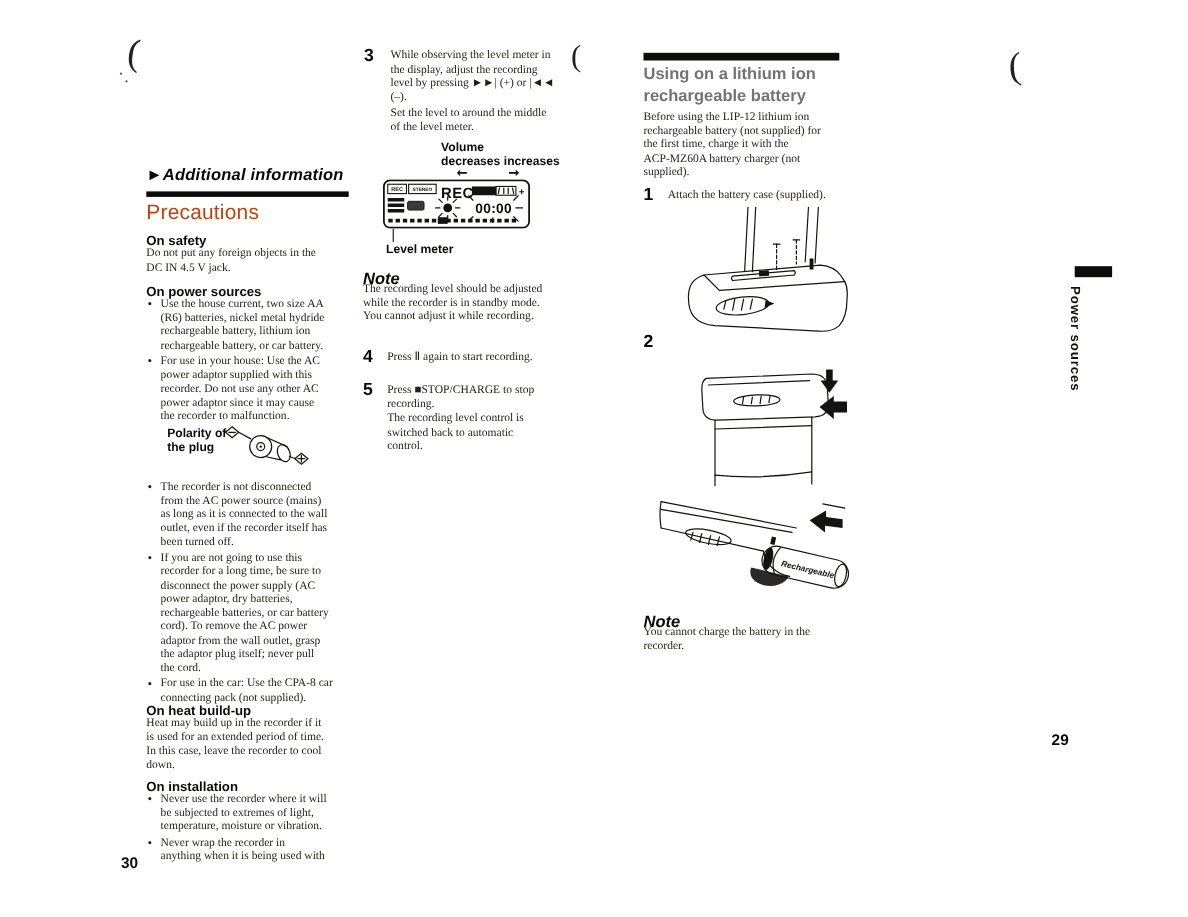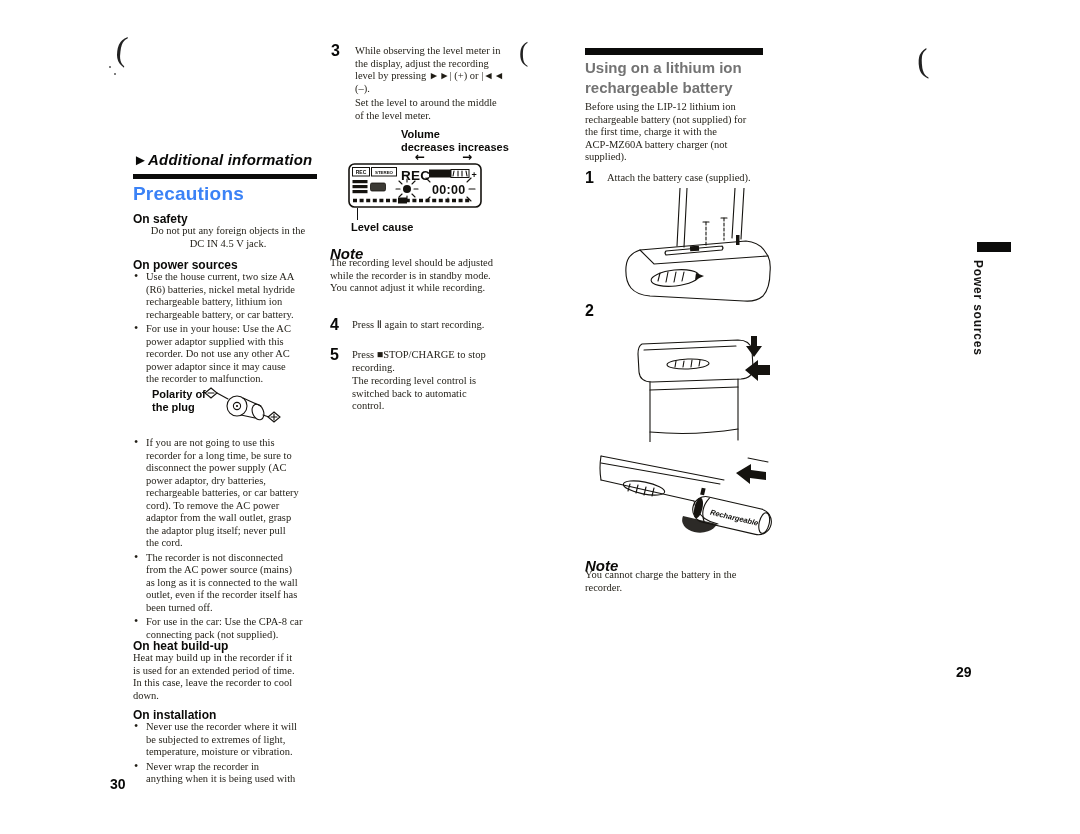--- a/index.html
+++ b/index.html
@@ -5,22 +5,22 @@
   html,body{margin:0;padding:0;background:#e8e8e6;}
   #root{position:relative;width:1080px;height:834px;background:#ffffff;overflow:hidden;
         font-family:"Liberation Serif",serif;color:#1a1813;}
   .abs{position:absolute;}
   .serif{font-family:"Liberation Serif",serif;font-size:10.5px;line-height:12.5px;
          color:#201d15;white-space:pre-line;}
   .sec-hdr{font-family:"Liberation Sans",sans-serif;font-weight:bold;font-style:italic;
            font-size:15px;letter-spacing:0.2px;color:#090908;}
   .hdr-bar{height:5px;background:#0b0b0a;}
   .title-bar{height:7px;background:#0b0b0a;}
-  .h-title{font-family:"Liberation Sans",sans-serif;font-weight:bold;font-size:19px;
-           letter-spacing:0.2px;color:#3b82f6;margin:0;}
+  .h-title{font-family:"Liberation Sans",sans-serif;font-weight:normal;font-size:19px;
+           letter-spacing:0.2px;color:#c2410c;margin:0;}
   .h-big{font-family:"Liberation Sans",sans-serif;font-weight:bold;font-size:15px;
          line-height:20px;color:#737373;margin:0;white-space:pre-line;}
   .h-sub{font-family:"Liberation Sans",sans-serif;font-weight:bold;font-size:12px;color:#0b0a08;}
   .note-h{font-family:"Liberation Sans",sans-serif;font-weight:bold;font-style:italic;
           font-size:15px;color:#0b0a08;}
   .stepnum{font-family:"Liberation Sans",sans-serif;font-weight:bold;font-size:16px;color:#090908;}
   .lbl{font-family:"Liberation Sans",sans-serif;font-weight:bold;font-size:11px;
        line-height:13px;color:#0b0a08;white-space:pre-line;}
   .pagenum{font-family:"Liberation Sans",sans-serif;font-weight:bold;font-size:14px;color:#090908;}
   .blist{list-style:none;margin:0;padding:0;}
@@ -47,21 +47,21 @@
   <div class="speck abs" style="left:109px;top:66px;"></div>
   <div class="speck abs" style="left:114px;top:73px;"></div>
   <div class="paren abs" style="left:519px;top:38px;font-size:28px;">(</div>
   <div class="paren abs" style="left:917px;top:44px;transform:rotate(-4deg);">(</div>
 
   <div class="sec-hdr abs" style="left:133px;top:151px;">►Additional information</div>
   <div class="hdr-bar abs" style="left:133px;top:174px;width:184px;"></div>
   <h1 class="h-title abs" style="left:133px;top:183px;">Precautions</h1>
 
   <div class="h-sub abs" style="left:133px;top:212px;">On safety</div>
-  <div class="serif abs" style="left:133px;top:225px;width:190px;text-align:center;">Do not put any foreign objects in the
+  <div class="serif abs" style="left:133px;top:225px;width:190px;">Do not put any foreign objects in the
 DC IN 4.5 V jack.</div>
 
   <div class="h-sub abs" style="left:133px;top:258px;">On power sources</div>
   <ul class="blist abs" style="left:133px;top:271px;width:182px;">
     <li>Use the house current, two size AA
 (R6) batteries, nickel metal hydride
 rechargeable battery, lithium ion
 rechargeable battery, or car battery.</li>
     <li>For use in your house: Use the AC
 power adaptor supplied with this
@@ -83,34 +83,34 @@
     <line class="ln" x1="40" y1="15" x2="58" y2="23"></line>
     <line class="ln" x1="38" y1="32" x2="52" y2="35"></line>
     <ellipse class="ln" cx="55" cy="29" rx="5.5" ry="8" transform="rotate(-22 55 29)"></ellipse>
     <line class="ln" x1="60" y1="32" x2="66" y2="34"></line>
     <polygon class="ln" points="71,29 77,34 71,39 65,34"></polygon>
     <line class="ln" x1="68" y1="34" x2="74" y2="34"></line>
     <line class="ln" x1="71" y1="31" x2="71" y2="37"></line>
   </svg>
 
   <ul class="blist abs" style="left:133px;top:437px;width:182px;">
+    <li>The recorder is not disconnected
+from the AC power source (mains)
+as long as it is connected to the wall
+outlet, even if the recorder itself has
+been turned off.</li>
     <li>If you are not going to use this
 recorder for a long time, be sure to
 disconnect the power supply (AC
 power adaptor, dry batteries,
 rechargeable batteries, or car battery
 cord). To remove the AC power
 adaptor from the wall outlet, grasp
 the adaptor plug itself; never pull
 the cord.</li>
-    <li>The recorder is not disconnected
-from the AC power source (mains)
-as long as it is connected to the wall
-outlet, even if the recorder itself has
-been turned off.</li>
     <li>For use in the car: Use the CPA-8 car
 connecting pack (not supplied).</li>
   </ul>
 
   <div class="h-sub abs" style="left:133px;top:639px;">On heat build-up</div>
   <div class="serif abs" style="left:133px;top:652px;width:190px;">Heat may build up in the recorder if it
 is used for an extended period of time.
 In this case, leave the recorder to cool
 down.</div>
 
@@ -174,21 +174,21 @@
       <line class="ln" x1="119" y1="19" x2="123" y2="15"></line>
       <line class="ln" x1="121" y1="26" x2="127" y2="26"></line>
       <line class="ln" x1="119" y1="34" x2="123" y2="38"></line>
       <line class="ln" x1="82" y1="34" x2="78" y2="38"></line>
       <line class="ln" x1="100" y1="35" x2="100" y2="39"></line>
     </g>
     <line x1="5" y1="37.5" x2="122" y2="37.5" stroke="#14120e" stroke-width="3.4" stroke-dasharray="4 2.6"></line>
     <rect class="fl" x="50" y="34.5" width="9" height="6"></rect>
   </svg>
   <div class="ptr-line abs" style="left:357px;top:208px;height:12px;"></div>
-  <div class="lbl abs" style="left:351px;top:221px;">Level cause</div>
+  <div class="lbl abs" style="left:351px;top:221px;">Level meter</div>
 
   <div class="note-h abs" style="left:330px;top:245px;">Note</div>
   <div class="serif abs" style="left:330px;top:257px;width:200px;">The recording level should be adjusted
 while the recorder is in standby mode.
 You cannot adjust it while recording.</div>
 
   <div class="stepnum abs" style="left:330px;top:316px;">4</div>
   <div class="serif abs" style="left:352px;top:319px;width:180px;">Press Ⅱ again to start recording.</div>
 
   <div class="stepnum abs" style="left:330px;top:346px;">5</div>

